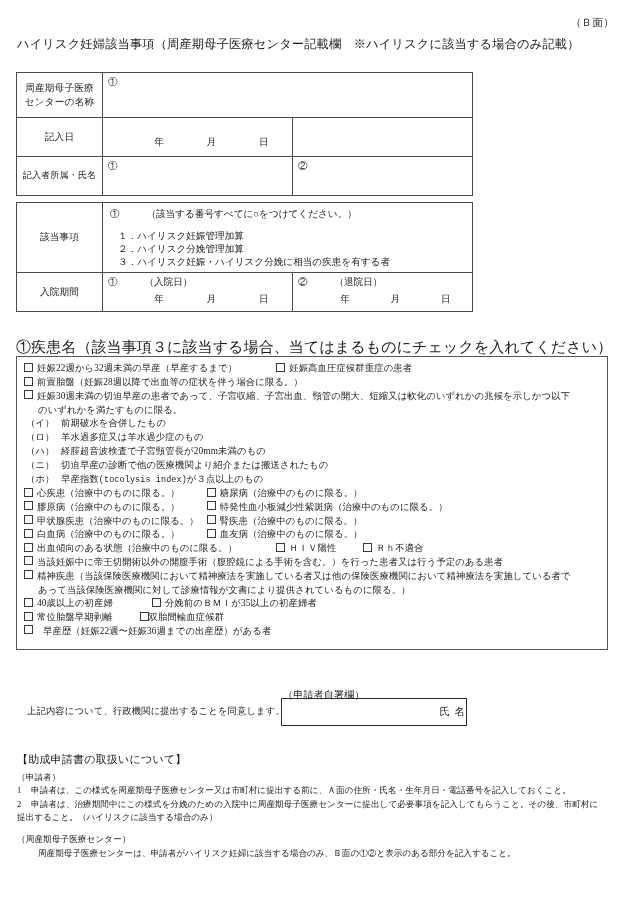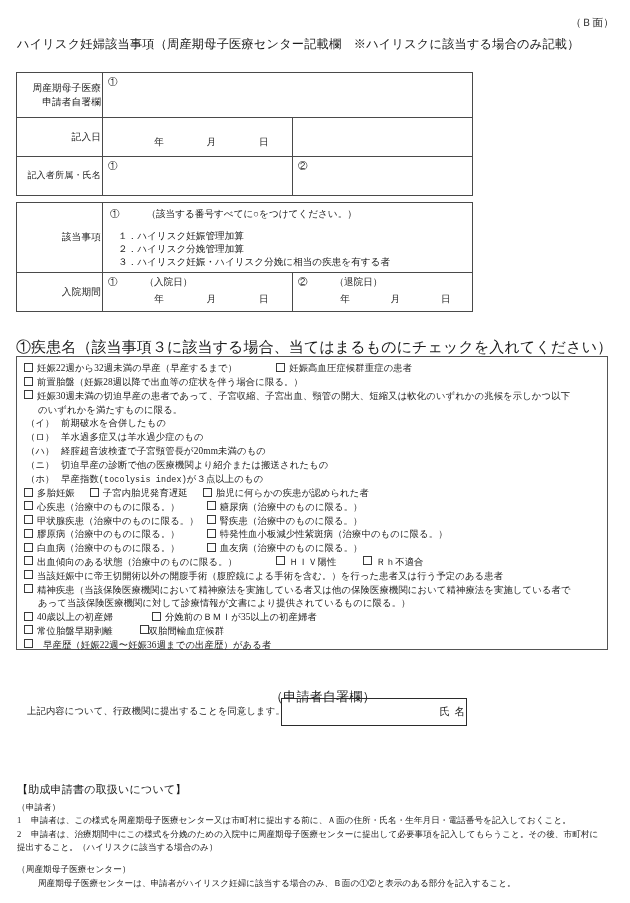--- a/index.html
+++ b/index.html
@@ -46,21 +46,21 @@
     border-collapse: collapse;
     table-layout: fixed;
     font-size: 9.6px;
   }
   table.frm td {
     border: 1px solid #4a4a4a;
     padding: 0;
     vertical-align: top;
   }
   .lbl {
-    text-align: right;
+    text-align: center;
     vertical-align: middle !important;
     font-size: 9.6px;
     letter-spacing: 0.2px;
     line-height: 1.45;
     padding: 2px 1px !important;
   }
   .cell-pad {
     padding: 3px 5px !important;
   }
   .circ {
@@ -144,23 +144,23 @@
   #consent-text {
     position: absolute;
     left: 27px;
     top: 705px;
     font-size: 9.3px;
     letter-spacing: 0.15px;
     white-space: nowrap;
   }
   #sig-caption {
     position: absolute;
-    left: 270px;
+    left: 283px;
     top: 688px;
-    font-size: 13px;
+    font-size: 10px;
     letter-spacing: 0.2px;
   }
   #sig-box {
     position: absolute;
     left: 281px;
     top: 698px;
     width: 186px;
     height: 28px;
     box-sizing: border-box;
     border: 1.3px solid #2b2b2b;
@@ -169,21 +169,21 @@
   #sig-box .sig-label {
     font-size: 10.4px;
     padding: 6px 0 0 10px;
     letter-spacing: 1px;
   }
 
   
   #notes {
     position: absolute;
     left: 17px;
-    top: 781px;
+    top: 751px;
     width: 600px;
     font-size: 9px;
     line-height: 1.5;
   }
   #notes .notes-title {
     font-size: 11px;
     letter-spacing: 0.2px;
     margin-bottom: 3px;
   }
   #notes .grp-head {
@@ -215,21 +215,21 @@
   <table class="frm" id="table-center-info">
     <colgroup>
       <col style="width:86px">
       <col style="width:190px">
       <col style="width:180px">
     </colgroup>
     <tbody>
       <tr>
         <td class="lbl">
           <div>周産期母子医療</div>
-          <div>申請者自署欄</div>
+          <div>センターの名称</div>
         </td>
         <td class="cell-pad" colspan="2" style="height:38px">
           <span class="circ">①</span>
         </td>
       </tr>
       <tr>
         <td class="lbl">記入日</td>
         <td class="cell-pad" style="height:32px;vertical-align:bottom">
           <div class="ymd" style="padding-bottom:4px">
             <span style="margin-left:28px">年</span>
@@ -338,44 +338,37 @@
     <div class="ck-line roman">
       <span>（ニ）</span>
       <span style="margin-left:4px">切迫早産の診断で他の医療機関より紹介または搬送されたもの</span>
     </div>
 
     <div class="ck-line roman">
       <span>（ホ）</span>
       <span style="margin-left:4px">早産指数</span><span class="mono-inline">(tocolysis index)</span><span>が３点以上のもの</span>
     </div>
 
-    <div class="ck-line">
-      <span class="bx"></span><span>多胎妊娠</span>
-      <span class="gap-s"></span>
-      <span class="bx"></span><span>子宮内胎児発育遅延</span>
-      <span class="gap-s"></span>
-      <span class="bx"></span><span>胎児に何らかの疾患が認められた者</span>
-    </div>
 
     <div class="ck-line">
       <span class="bx"></span><span>心疾患（治療中のものに限る。）</span>
       <span class="gap-m"></span>
       <span class="bx"></span><span>糖尿病（治療中のものに限る。）</span>
     </div>
 
     <div class="ck-line">
+      <span class="bx"></span><span>膠原病（治療中のものに限る。）</span>
+      <span class="gap-m"></span>
+      <span class="bx"></span><span>特発性血小板減少性紫斑病（治療中のものに限る。）</span>
+    </div>
+
+    <div class="ck-line">
       <span class="bx"></span><span>甲状腺疾患（治療中のものに限る。）</span>
       <span style="display:inline-block;width:3px"></span>
       <span class="bx"></span><span>腎疾患（治療中のものに限る。）</span>
-    </div>
-
-    <div class="ck-line">
-      <span class="bx"></span><span>膠原病（治療中のものに限る。）</span>
-      <span class="gap-m"></span>
-      <span class="bx"></span><span>特発性血小板減少性紫斑病（治療中のものに限る。）</span>
     </div>
 
     <div class="ck-line">
       <span class="bx"></span><span>白血病（治療中のものに限る。）</span>
       <span class="gap-m"></span>
       <span class="bx"></span><span>血友病（治療中のものに限る。）</span>
     </div>
 
     <div class="ck-line">
       <span class="bx"></span><span>出血傾向のある状態（治療中のものに限る。）</span>

